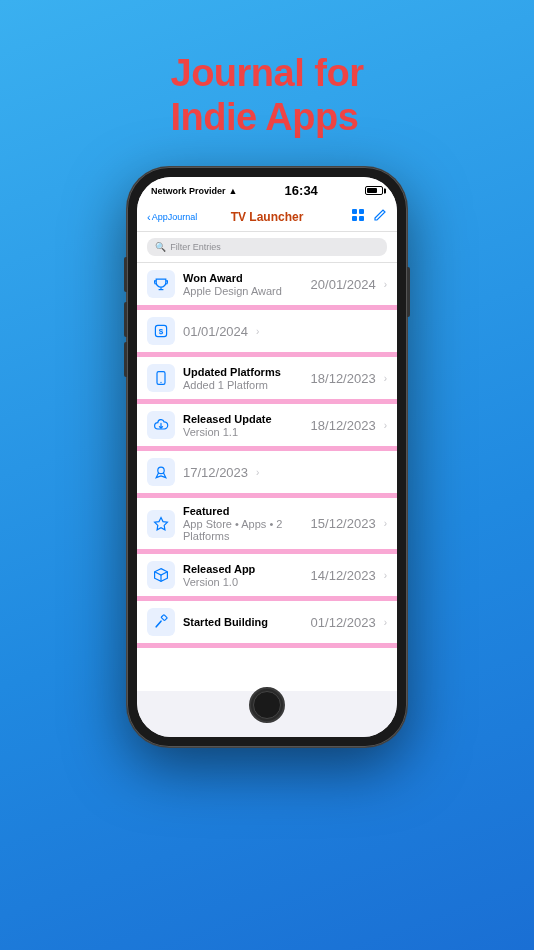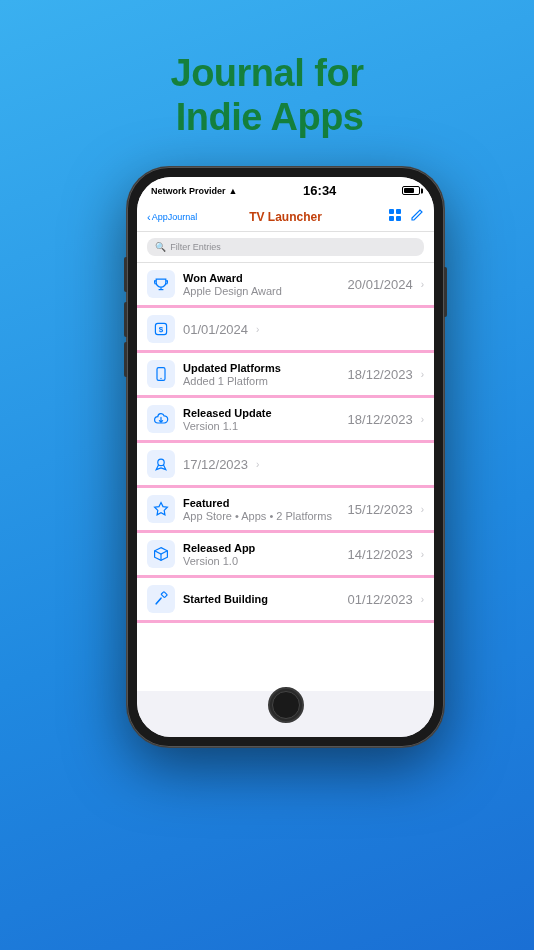--- a/index.html
+++ b/index.html
@@ -9,38 +9,38 @@
       height: 950px;
       background: linear-gradient(160deg, #3ab0f0 0%, #2089e0 60%, #1a6fd4 100%);
       display: flex;
       flex-direction: column;
       align-items: center;
       font-family: -apple-system, BlinkMacSystemFont, 'SF Pro Display', 'Helvetica Neue', Arial, sans-serif;
       overflow: hidden;
     }
 
     .hero-title {
-      color: #15803d;
+      color: #ef4444;
       font-size: 38px;
       font-weight: 800;
-      text-align: right;
+      text-align: left;
       margin-top: 52px;
       line-height: 1.15;
       letter-spacing: -0.5px;
     }
 
     .phone-wrapper {
       margin-top: 28px;
       position: relative;
       width: 280px;
       height: 580px;
     }
 
     .phone-outer {
-      width: 317px;
+      width: 280px;
       height: 580px;
       background: #1a1a1a;
       border-radius: 42px;
       padding: 10px;
       box-shadow:
         0 0 0 1px #444,
         0 20px 60px rgba(0,0,0,0.5),
         inset 0 0 0 1px #555;
       position: relative;
     }
@@ -205,21 +205,21 @@
     .entries-list {
       flex: 1;
       overflow-y: auto;
       background: white;
     }
 
     .entry-item {
       display: flex;
       align-items: center;
       padding: 7px 10px;
-      border-bottom: 3px solid #f9a8d4;
+      border-bottom: 5px solid #f9a8d4;
       gap: 8px;
       background: white;
     }
 
     .entry-icon-wrap {
       width: 28px;
       height: 28px;
       border-radius: 6px;
       background: #e8f0fe;
       display: flex;

